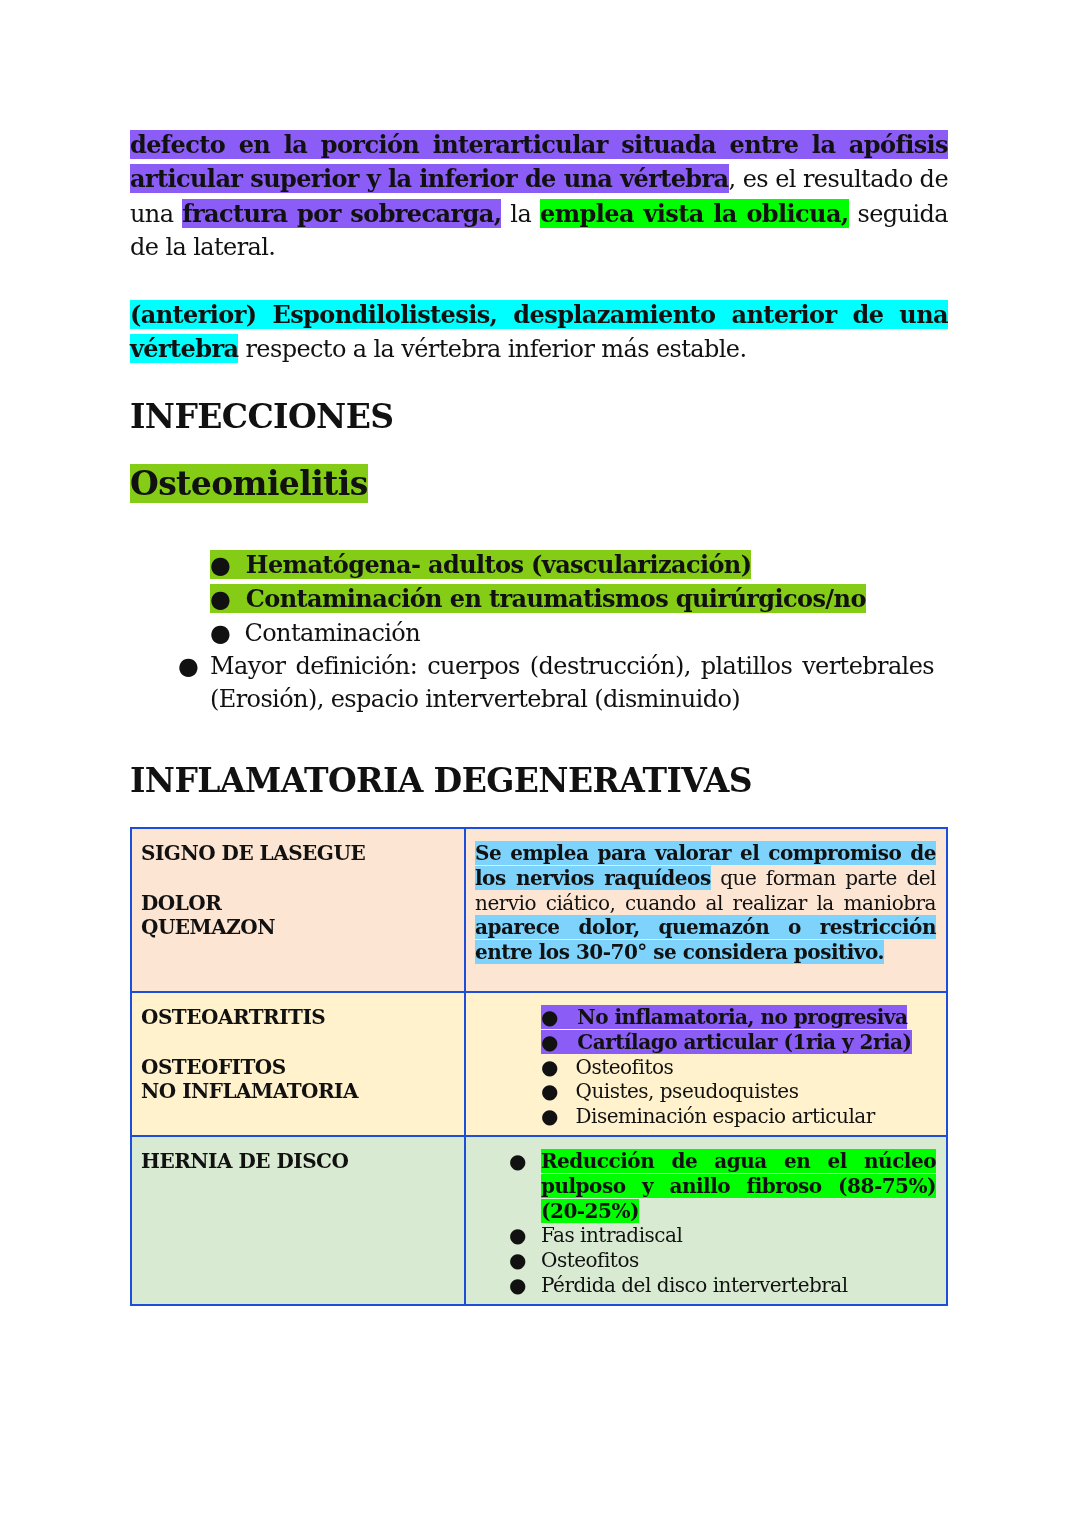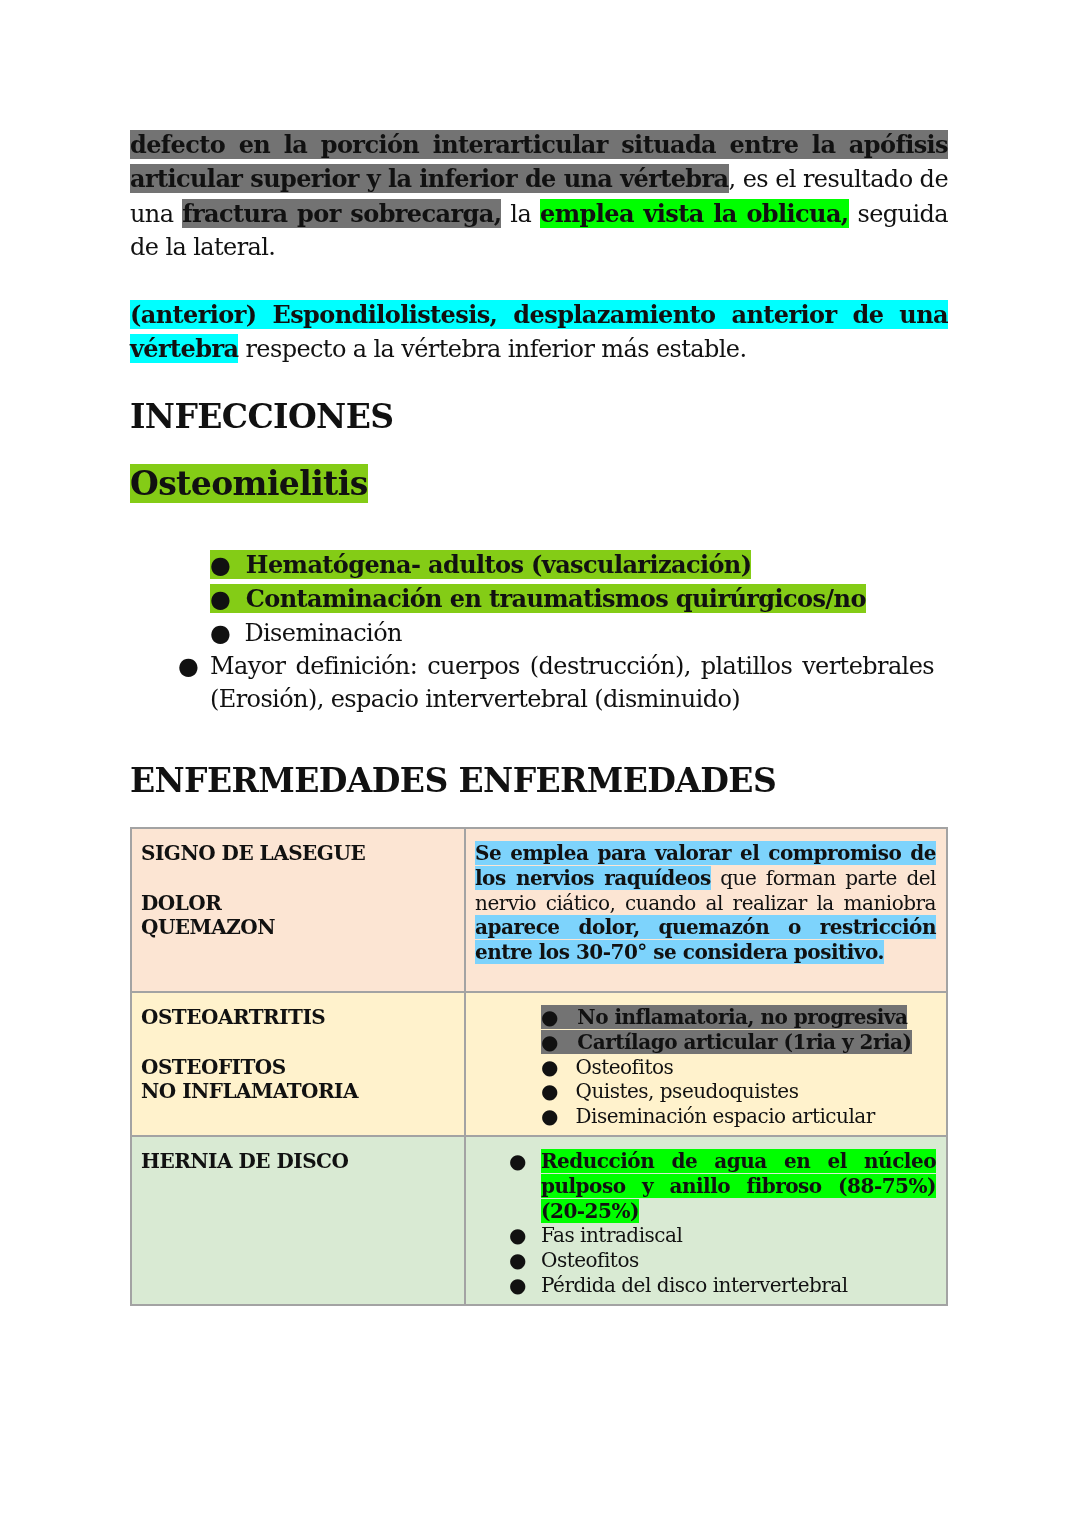--- a/index.html
+++ b/index.html
@@ -7,40 +7,40 @@
     width: 1080px; height: 1525px; position: relative; overflow: hidden;
     font-family: "DejaVu Serif", "Liberation Serif", serif;
     color: #111111;
   }
   .page { position: absolute; left: 130px; top: 128px; width: 818px; }
   .para {
     font-size: 24px; line-height: 33.4px; text-align: justify;
     margin: 0; letter-spacing: -0.6px;
   }
   .b { font-weight: bold; }
-  .hl-yellow { background: #737373; }
+  .hl-yellow { background: #8b5cf6; }
   .hl-green { background: #00ff00; }
   .hl-cyan { background: #00ffff; }
   .hl-orange { background: #84cc16; }
   .blank { height: 33.4px; }
   .heading { font-size: 33px; font-weight: bold; line-height: 33.4px; margin: 0; letter-spacing: -0.6px; }
   ul.bullets { list-style: none; margin: 14px; padding: 0 0 0 34px; }
   ul.bullets li {
     position: relative; padding-left: 32px; font-size: 24px; line-height: 33.4px;
     letter-spacing: -0.6px; text-align: justify;
   }
   ul.bullets li .dot {
     position: absolute; left: 0; top: 0; width: 32px;
   }
   table.deg {
     position: absolute; left: 130px; top: 827px; width: 818px;
     border-collapse: collapse; table-layout: fixed;
   }
   table.deg td {
-    border: 2px solid #a3a3a3; vertical-align: top;
+    border: 2px solid #1d4ed8; vertical-align: top;
     font-size: 20px; line-height: 24.8px; letter-spacing: -0.5px;
     padding: 12px 10px 6px 9px;
   }
   table.deg td.left { width: 313px; font-weight: bold; }
   .row1 td { background: #fce5d3; height: 144px; }
   .row2 td { background: #fff2cc; height: 124px; }
   .row3 td { background: #d9ead3; height: 146px; }
   .cell-text { text-align: justify; }
   ul.tb { list-style: none; margin: 0; padding: 0 0 0 34px; }
   ul.tb li { position: relative; padding-left: 32px; text-align: justify; }
@@ -64,27 +64,27 @@
 
   <div class="blank"></div>
 
   <p class="heading"><span class="hl-orange">Osteomielitis</span></p>
 
   <div class="blank"></div>
 
   <ul class="bullets">
     <li><span class="b hl-orange"><span class="dot-inline">●</span>&nbsp;&nbsp;<span>Hematógena- adultos (vascularización)</span></span></li>
     <li><span class="b hl-orange"><span class="dot-inline">●</span>&nbsp;&nbsp;<span>Contaminación en traumatismos quirúrgicos/no</span></span></li>
-    <li><span class="dot-inline">●</span>&nbsp;&nbsp;<span>Diseminación</span></li>
+    <li><span class="dot-inline">●</span>&nbsp;&nbsp;<span>Contaminación</span></li>
     <li><span class="dot">●</span><span>Mayor definición: cuerpos (destrucción), platillos vertebrales (Erosión), espacio intervertebral (disminuido)</span></li>
   </ul>
 
   <div class="blank"></div>
 
-  <p class="heading">ENFERMEDADES ENFERMEDADES</p>
+  <p class="heading">INFLAMATORIA DEGENERATIVAS</p>
 </div>
 
 <table class="deg">
   <tbody>
       <tr class="row1">
     <td class="left">
       <div>SIGNO DE LASEGUE</div>
       <div>&nbsp;</div>
       <div>DOLOR</div>
       <div>QUEMAZON</div>

